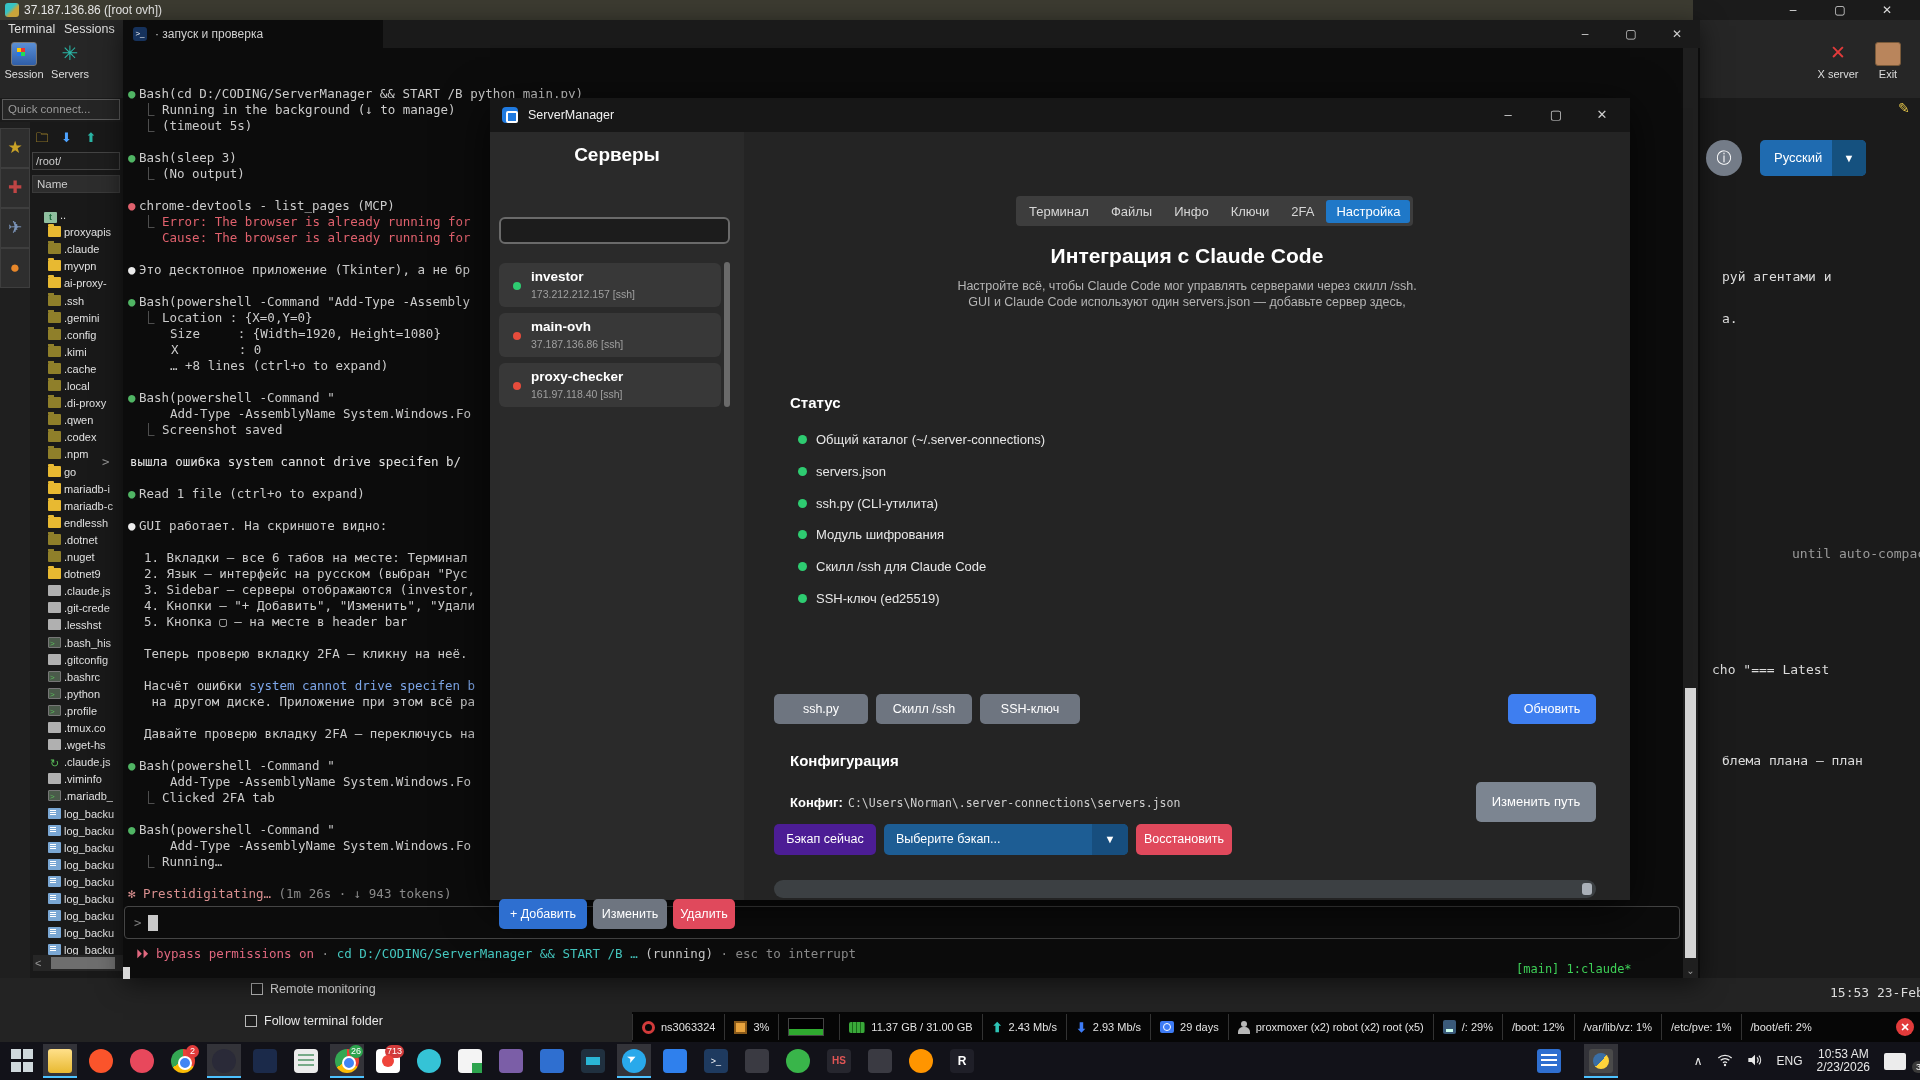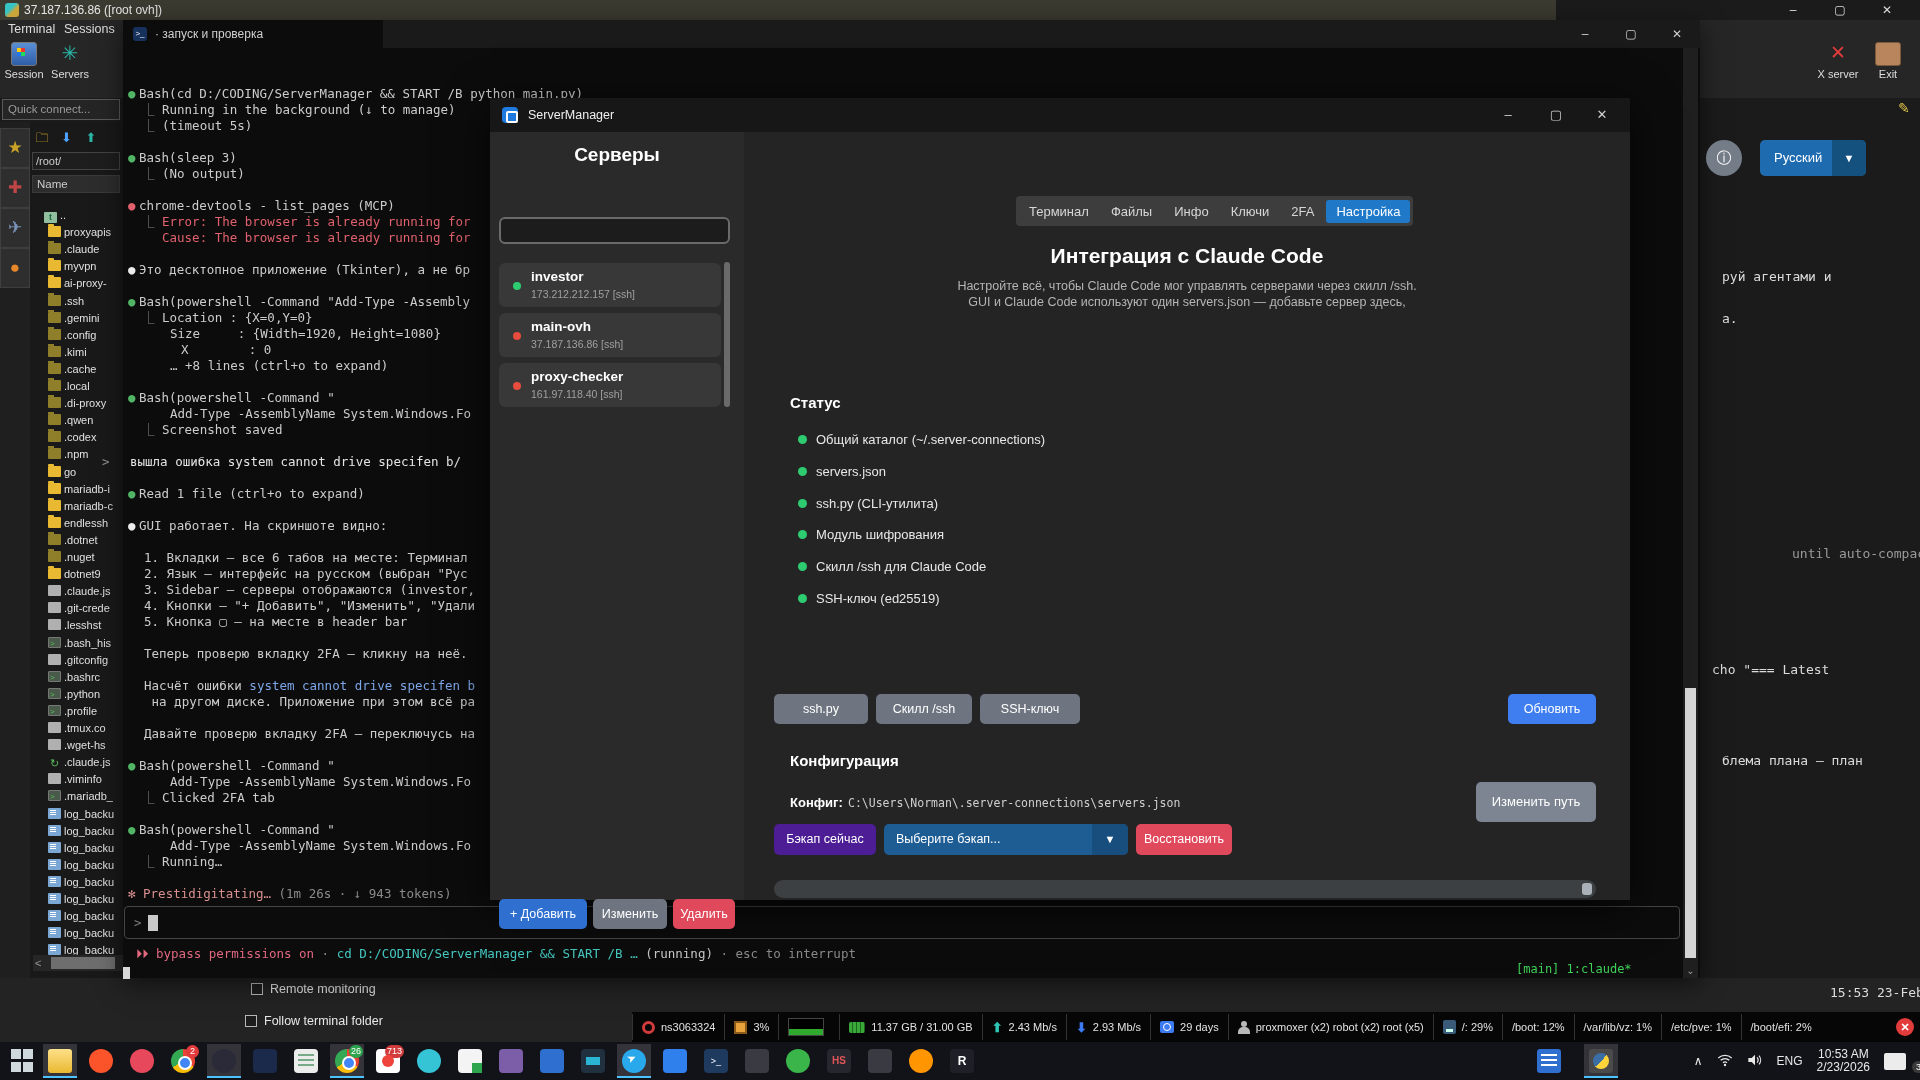--- a/index.html
+++ b/index.html
@@ -2,21 +2,21 @@
 <html><head>
 <meta charset="utf-8">
 <style>
   * { margin:0; padding:0; box-sizing:border-box; }
   html,body { background:#000; }
   #screen { position:relative; width:1920px; height:1080px; overflow:hidden;
             font-family:"Liberation Sans", sans-serif; background:#1b1b1b; }
   .abs { position:absolute; }
 
   
-  #mx-titlebar { left:0; top:0; width:1556px; height:20px; background:#3c3b31; color:#e6e6e6;
+  #mx-titlebar { left:0; top:0; width:1693px; height:20px; background:#3c3b31; color:#e6e6e6;
                  font-size:12px; line-height:20px; }
   #mx-title { position:absolute; left:24px; top:0; }
   #mx-appicon { position:absolute; left:5px; top:3px; width:14px; height:14px; border-radius:3px;
                 background:linear-gradient(135deg,#37c4c4 40%,#caa53a 60%); }
   .mx-ctl { position:absolute; top:0; width:30px; text-align:center; color:#ddd; font-size:12px; }
   #mx-toolbar-strip { left:0; top:20px; width:1920px; height:78px; background:#262626; }
   .mx-menu { position:absolute; top:2px; color:#ddd; font-size:12.5px; }
   .mx-toolbtn { position:absolute; top:22px; width:44px; text-align:center; color:#ddd; font-size:11px; }
   .mx-toolbtn .ic { display:block; width:26px; height:24px; margin:0 auto 2px; border-radius:3px; }
   .ic-session { background:linear-gradient(#5a8fd6,#2f5ea8); border:1px solid #777; position:relative; }
@@ -384,21 +384,21 @@
         <div class="tl" style="top: 70px; left: 0px; width: 100%;"><span class="seg-dim" style="position: absolute; left: 19px;">⎿</span><span style="position: absolute; left: 39px; white-space: pre;"><span class="seg-def">(timeout 5s)</span></span></div>
         <div class="tl" style="top: 102px; left: 0px; width: 100%;"><div class="tl-bullet b-g" style="left: 5px;">●</div><span style="position: absolute; left: 16px; white-space: pre;"><span class="seg-def">Bash(sleep 3)</span></span></div>
         <div class="tl" style="top: 118px; left: 0px; width: 100%;"><span class="seg-dim" style="position: absolute; left: 19px;">⎿</span><span style="position: absolute; left: 39px; white-space: pre;"><span class="seg-def">(No output)</span></span></div>
         <div class="tl" style="top: 150px; left: 0px; width: 100%;"><div class="tl-bullet b-r" style="left: 5px;">●</div><span style="position: absolute; left: 16px; white-space: pre;"><span class="seg-def">chrome-devtools - list_pages (MCP)</span></span></div>
         <div class="tl" style="top: 166px; left: 0px; width: 100%;"><span class="seg-dim" style="position: absolute; left: 19px;">⎿</span><span style="position: absolute; left: 39px; white-space: pre;"><span class="seg-red">Error: The browser is already running for</span></span></div>
         <div class="tl" style="top: 182px; left: 0px; width: 100%;"><span style="position: absolute; left: 39px; white-space: pre;"><span class="seg-red">Cause: The browser is already running for</span></span></div>
         <div class="tl" style="top: 214px; left: 0px; width: 100%;"><div class="tl-bullet b-w" style="left: 5px;">●</div><span style="position: absolute; left: 16px; white-space: pre;"><span class="seg-def">Это десктопное приложение (Tkinter), а не бр</span></span></div>
         <div class="tl" style="top: 246px; left: 0px; width: 100%;"><div class="tl-bullet b-g" style="left: 5px;">●</div><span style="position: absolute; left: 16px; white-space: pre;"><span class="seg-def">Bash(powershell -Command "Add-Type -Assembly</span></span></div>
         <div class="tl" style="top: 262px; left: 0px; width: 100%;"><span class="seg-dim" style="position: absolute; left: 19px;">⎿</span><span style="position: absolute; left: 39px; white-space: pre;"><span class="seg-def">Location : {X=0,Y=0}</span></span></div>
         <div class="tl" style="top: 278px; left: 0px; width: 100%;"><span style="position: absolute; left: 47px; white-space: pre;"><span class="seg-def">Size     : {Width=1920, Height=1080}</span></span></div>
-        <div class="tl" style="top: 294px; left: 0px; width: 100%;"><span style="position: absolute; left: 58px; white-space: pre;"><span class="seg-def">X        : 0</span></span></div>
+        <div class="tl" style="top: 294px; left: 0px; width: 100%;"><span style="position: absolute; left: 48px; white-space: pre;"><span class="seg-def">X        : 0</span></span></div>
         <div class="tl" style="top: 310px; left: 0px; width: 100%;"><span style="position: absolute; left: 47px; white-space: pre;"><span class="seg-def">… +8 lines (ctrl+o to expand)</span></span></div>
         <div class="tl" style="top: 342px; left: 0px; width: 100%;"><div class="tl-bullet b-g" style="left: 5px;">●</div><span style="position: absolute; left: 16px; white-space: pre;"><span class="seg-def">Bash(powershell -Command "</span></span></div>
         <div class="tl" style="top: 358px; left: 0px; width: 100%;"><span style="position: absolute; left: 47px; white-space: pre;"><span class="seg-def">Add-Type -AssemblyName System.Windows.Fo</span></span></div>
         <div class="tl" style="top: 374px; left: 0px; width: 100%;"><span class="seg-dim" style="position: absolute; left: 19px;">⎿</span><span style="position: absolute; left: 39px; white-space: pre;"><span class="seg-def">Screenshot saved</span></span></div>
         <div class="tl" style="top: 406px; left: 0px; width: 100%;"><div class="hl-bar" style="left: -30px;"></div><span class="seg-dim" style="position: absolute; left: -21px;">&gt;</span><span style="position: absolute; left: 7px; white-space: pre;"><span class="seg-hlt">вышла ошибка system cannot drive specifen b/</span></span></div>
         <div class="tl" style="top: 438px; left: 0px; width: 100%;"><div class="tl-bullet b-g" style="left: 5px;">●</div><span style="position: absolute; left: 16px; white-space: pre;"><span class="seg-def">Read 1 file (ctrl+o to expand)</span></span></div>
         <div class="tl" style="top: 470px; left: 0px; width: 100%;"><div class="tl-bullet b-w" style="left: 5px;">●</div><span style="position: absolute; left: 16px; white-space: pre;"><span class="seg-def">GUI работает. На скриншоте видно:</span></span></div>
         <div class="tl" style="top: 502px; left: 0px; width: 100%;"><span style="position: absolute; left: 21px; white-space: pre;"><span class="seg-def">1. Вкладки — все 6 табов на месте: Терминал</span></span></div>
         <div class="tl" style="top: 518px; left: 0px; width: 100%;"><span style="position: absolute; left: 21px; white-space: pre;"><span class="seg-def">2. Язык — интерфейс на русском (выбран "Рус</span></span></div>
         <div class="tl" style="top: 534px; left: 0px; width: 100%;"><span style="position: absolute; left: 21px; white-space: pre;"><span class="seg-def">3. Sidebar — серверы отображаются (investor,</span></span></div>

